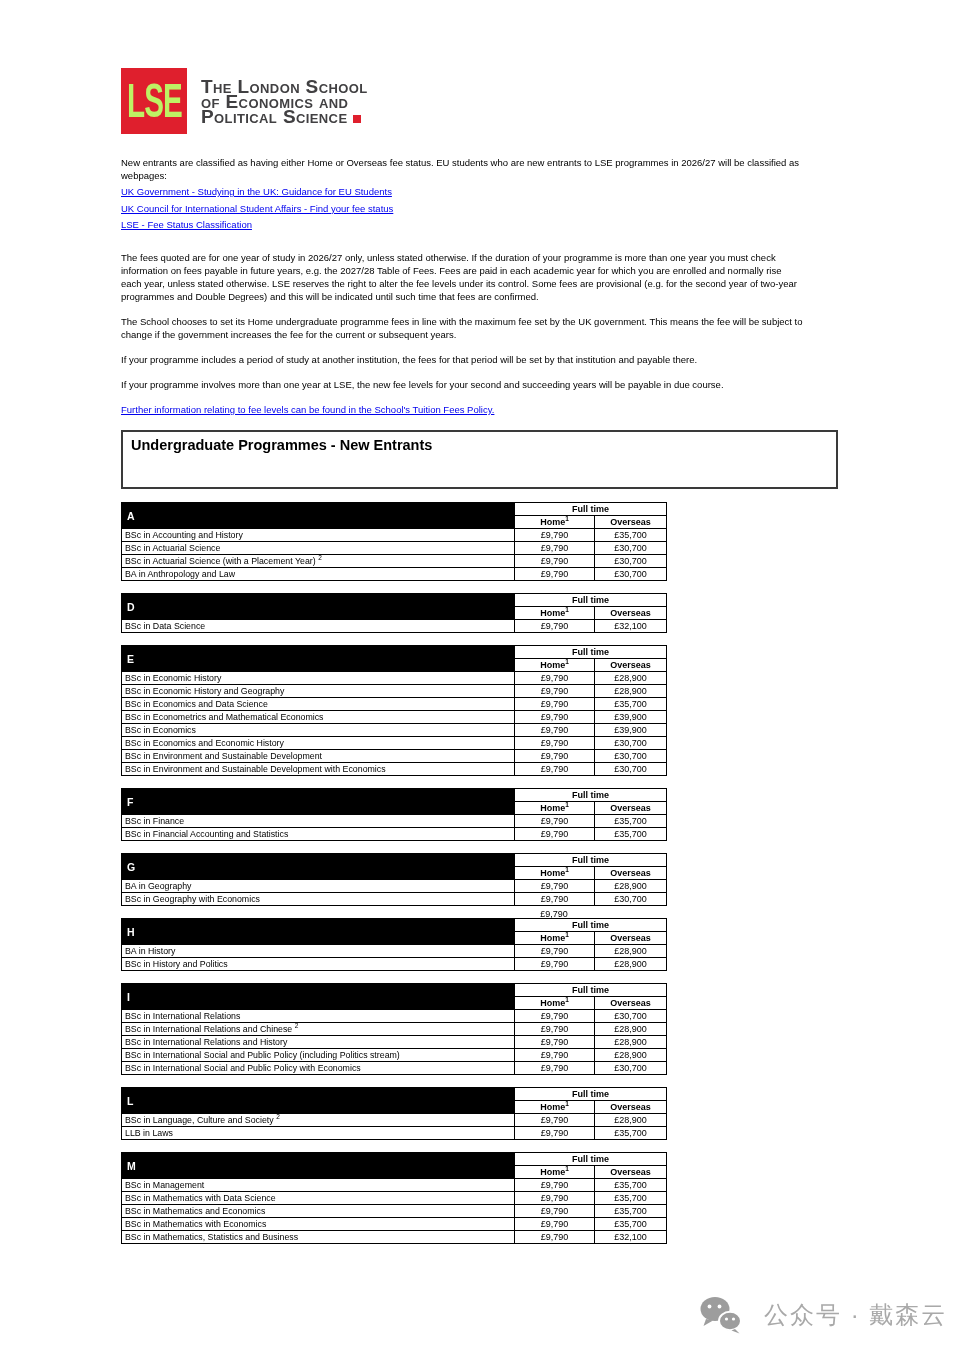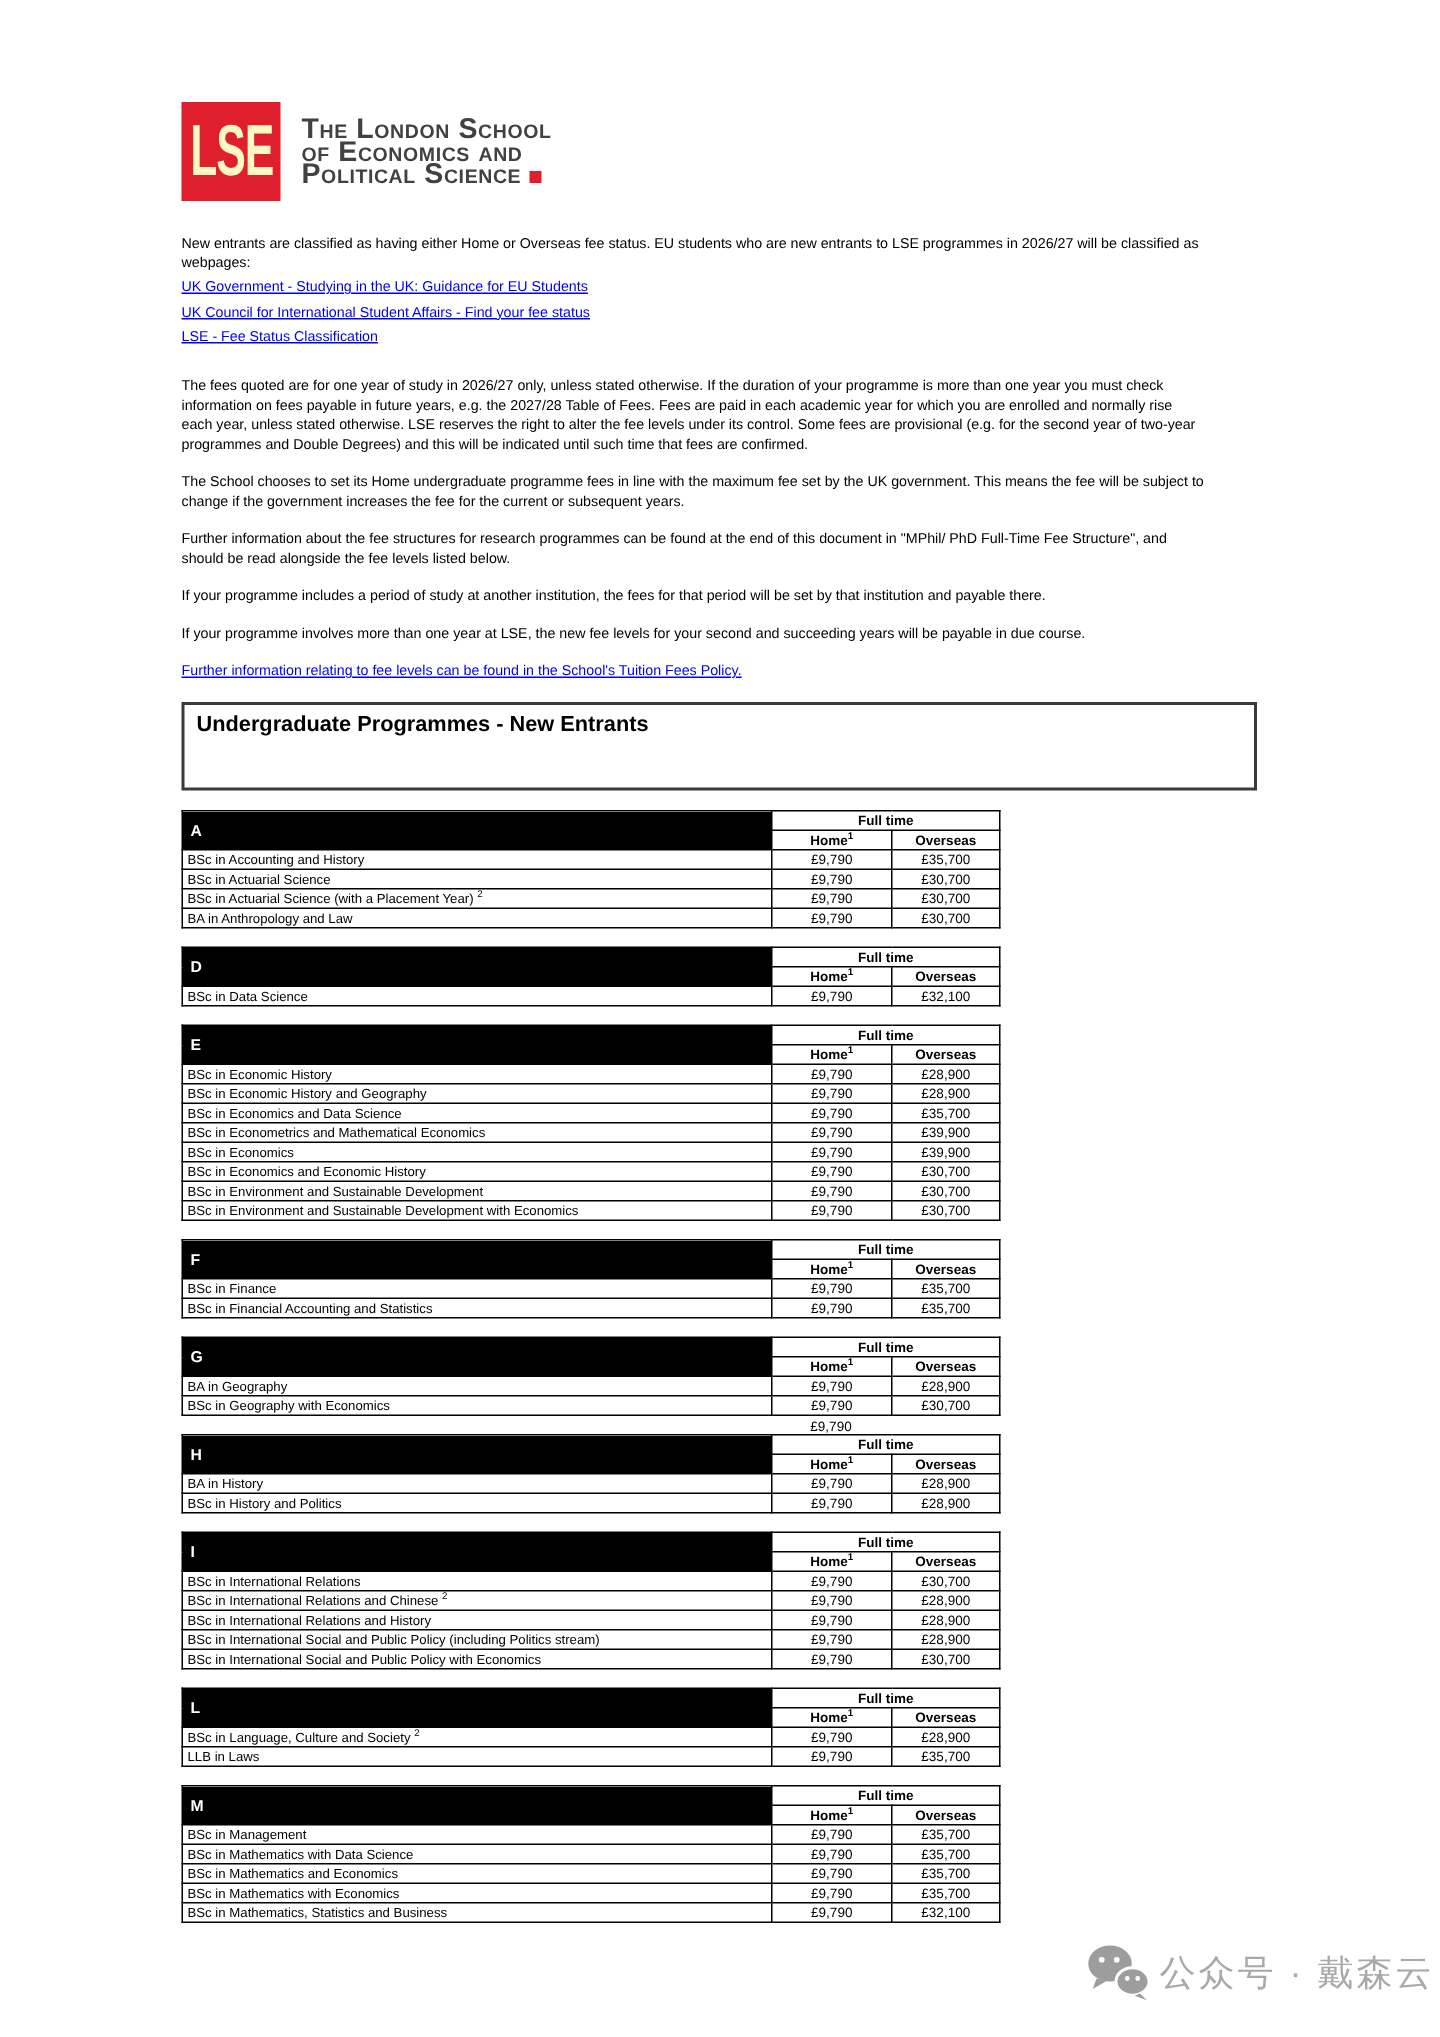--- a/index.html
+++ b/index.html
@@ -7,21 +7,21 @@
     width:960px; height:1358px; background:#ffffff; position:relative;
     font-family:"Liberation Sans", sans-serif; color:#000; overflow:hidden;
   }
   .page { position:absolute; left:121px; top:0; width:717px; }
 
   
   .hdr { display:flex; justify-content:space-between; align-items:center; margin-top:66px; height:70px; }
   .title { font-size:24px; font-weight:bold; margin:0; letter-spacing:0; }
   .logo { display:flex; align-items:flex-start; gap:14px; }
   .logo-sq {
-    width:66px; height:66px; background:#DF1F2D; color:#fef9c3;
+    width:66px; height:66px; background:#DF1F2D; color:#bef264;
     display:flex; align-items:center; justify-content:center; overflow:hidden;
   }
   .logo-sq span {
     display:inline-block; font-weight:bold; font-size:37px; letter-spacing:-1px;
     transform:scaleY(1.30) scaleX(0.80);
   }
   .logo-txt {
     padding-top:11px; font-variant:small-caps; font-weight:bold; color:#414042;
     font-size:19px; line-height:15px; letter-spacing:0.4px; white-space:nowrap;
   }
@@ -50,21 +50,21 @@
   td.letter { background:#000; color:#fff; font-weight:bold; font-size:10.5px; padding:0 5px; text-align:left; }
   td.th { font-weight:bold; text-align:center; font-size:9px; }
   td.cell-name { text-align:left; padding:0 3px; font-size:8.8px; }
   td.cell-fee { text-align:center; }
   sup { font-size:6.5px; vertical-align:super; line-height:0; }
 
   .orphan { width:545px; height:12px; line-height:12px; }
   .orphan span { display:inline-block; margin-left:393px; width:80px; text-align:center; font-size:9px; }
 
   
-  .watermark { position:absolute; left:723px; top:1295px; display:flex; align-items:center; gap:4px; }
+  .watermark { position:absolute; left:698px; top:1295px; display:flex; align-items:center; gap:20px; }
   .wm-text { font-size:24px; color:#A9A9A9; letter-spacing:2px; white-space:nowrap; }
 </style>
 </head>
 <body>
 
 <div class="page">
 
   <div class="hdr">
     <div class="logo">
       <div class="logo-sq">
@@ -88,24 +88,20 @@
       <a class="doclink" href="#">LSE - Fee Status Classification</a>
       <div class="para">
         <div>The fees quoted are for one year of study in 2026/27 only, unless stated otherwise. If the duration of your programme is more than one year you must check</div>
         <div>information on fees payable in future years, e.g. the 2027/28 Table of Fees. Fees are paid in each academic year for which you are enrolled and normally rise</div>
         <div>each year, unless stated otherwise. LSE reserves the right to alter the fee levels under its control. Some fees are provisional (e.g. for the second year of two-year</div>
         <div>programmes and Double Degrees) and this will be indicated until such time that fees are confirmed.</div>
       </div>
       <div class="para">
         <div>The School chooses to set its Home undergraduate programme fees in line with the maximum fee set by the UK government. This means the fee will be subject to</div>
         <div>change if the government increases the fee for the current or subsequent years.</div>
-      </div>
-      <div class="para">
-        <div>Further information about the fee structures for research programmes can be found at the end of this document in "MPhil/ PhD Full-Time Fee Structure", and</div>
-        <div>should be read alongside the fee levels listed below.</div>
       </div>
       <div class="para">
         <div>If your programme includes a period of study at another institution, the fees for that period will be set by that institution and payable there.</div>
       </div>
       <div class="para">
         <div>If your programme involves more than one year at LSE, the new fee levels for your second and succeeding years will be payable in due course.</div>
       </div>
       <a class="doclink" href="#">Further information relating to fee levels can be found in the School's Tuition Fees Policy.</a>
     </div>
 

